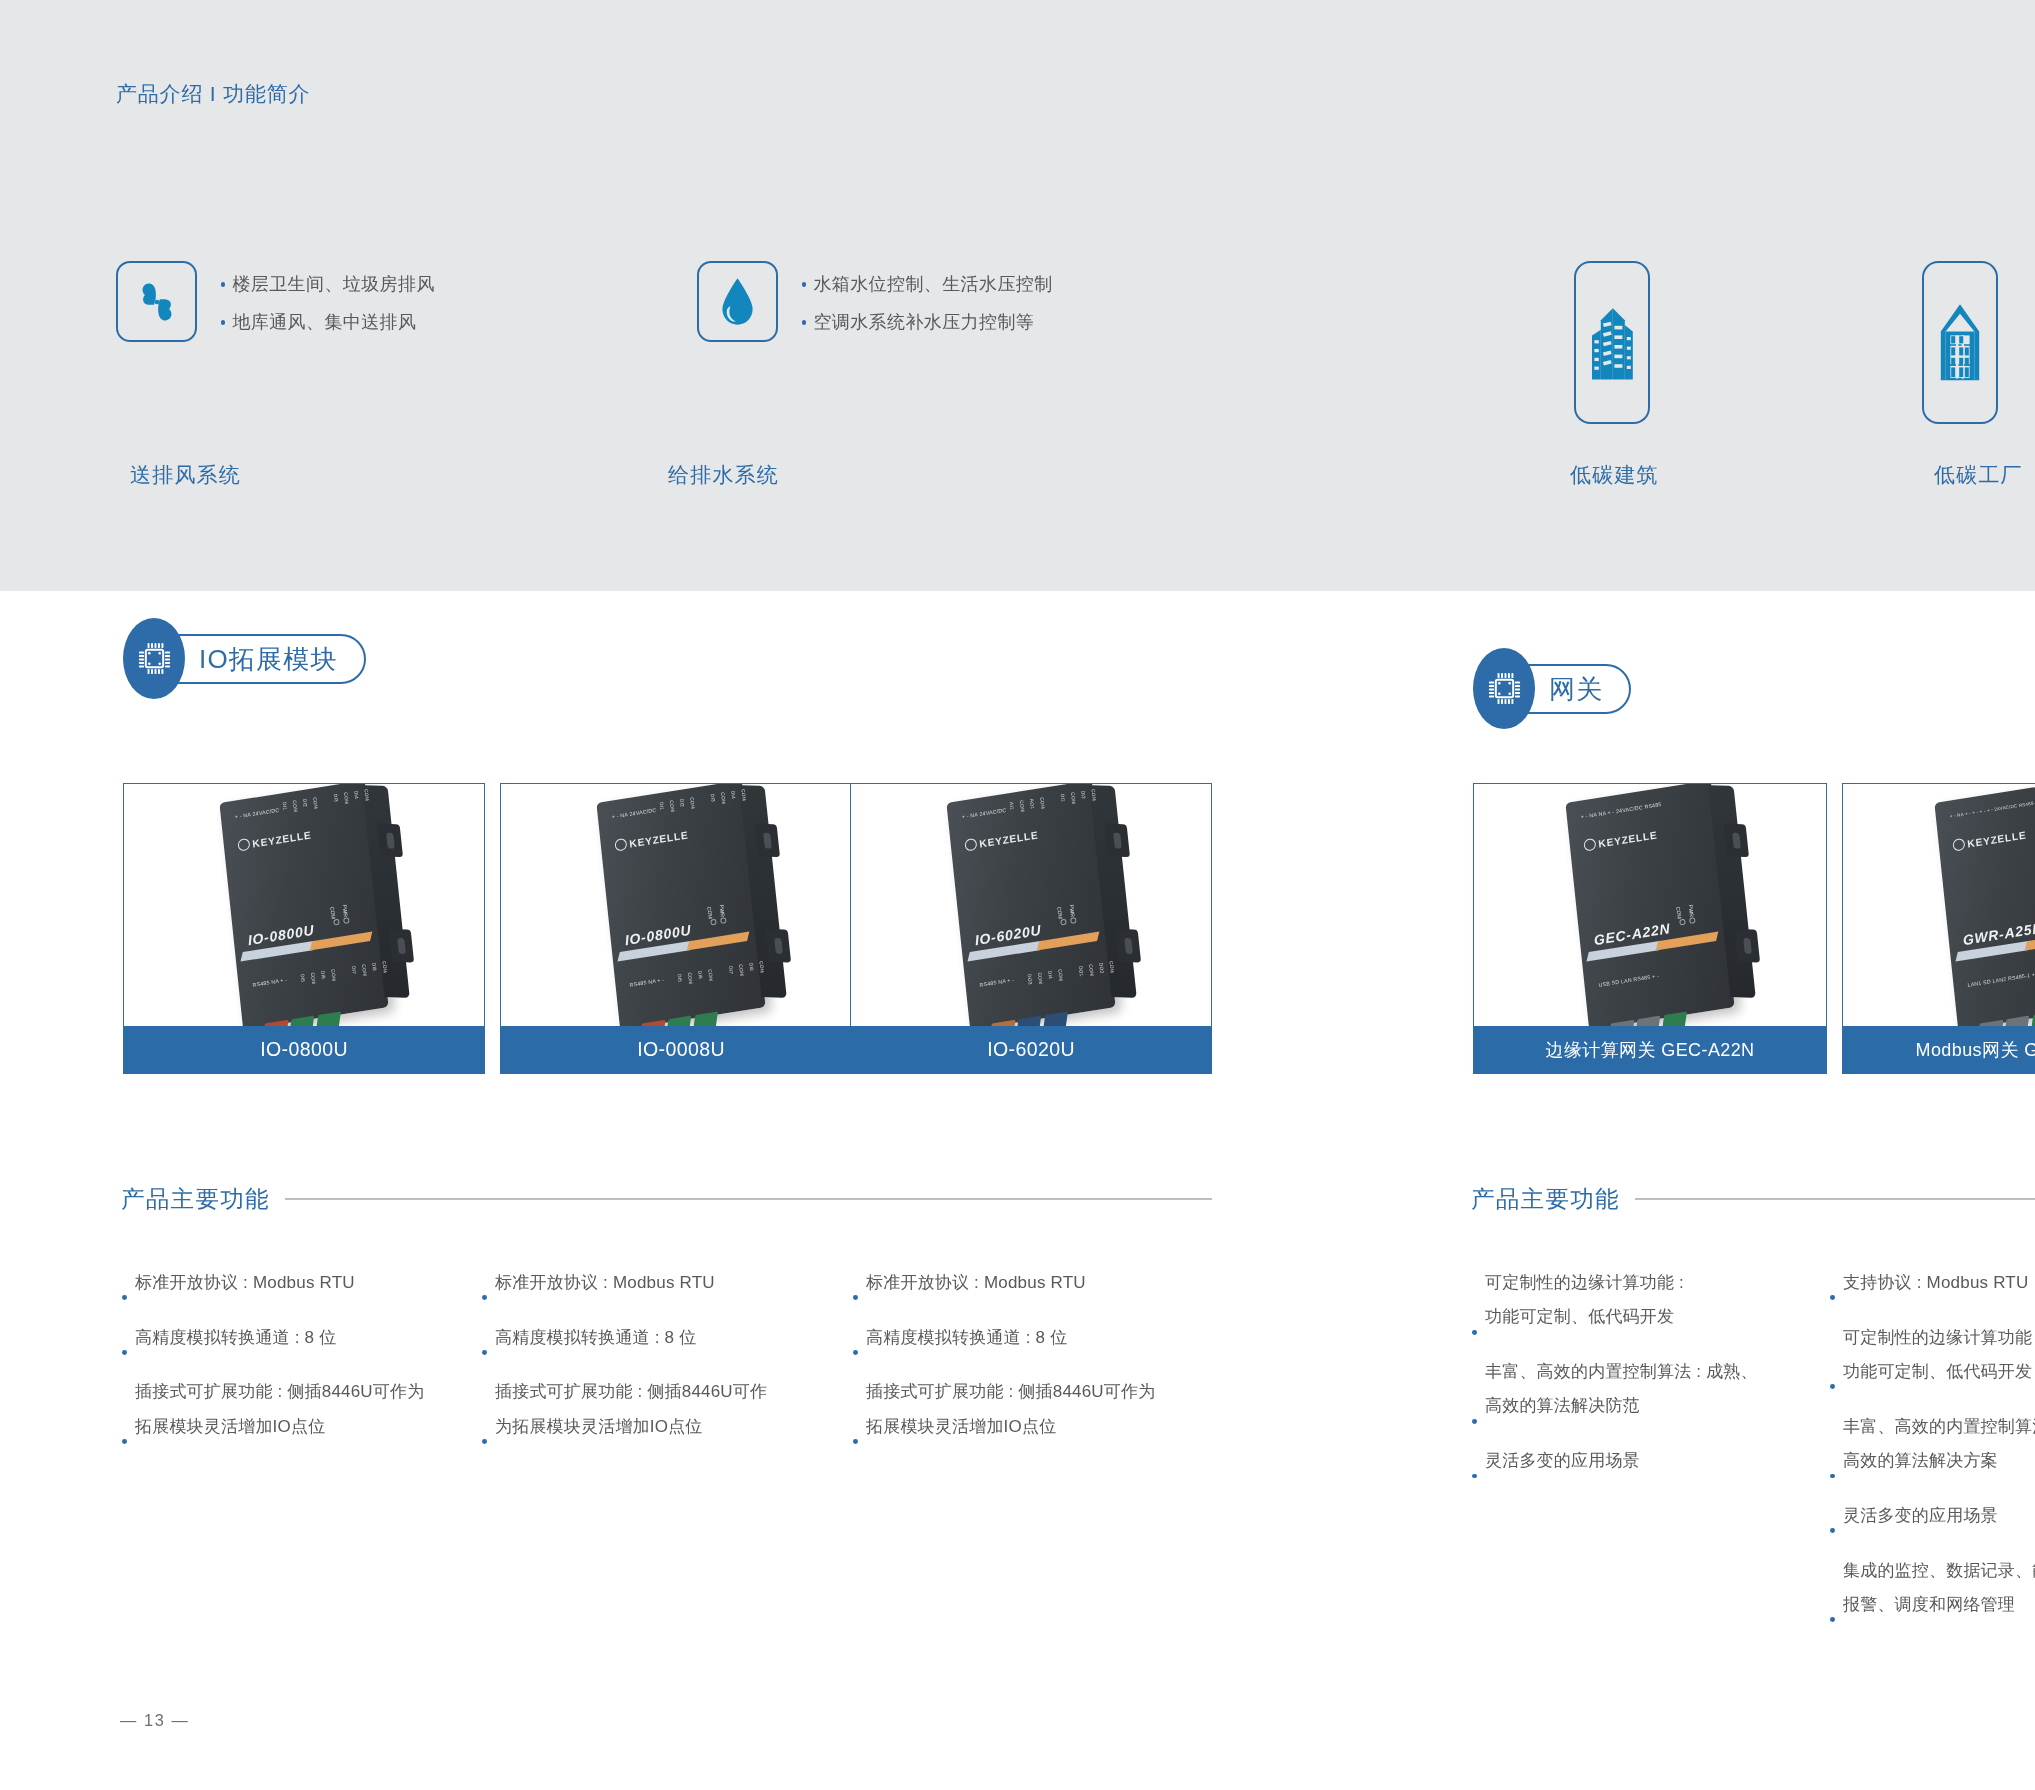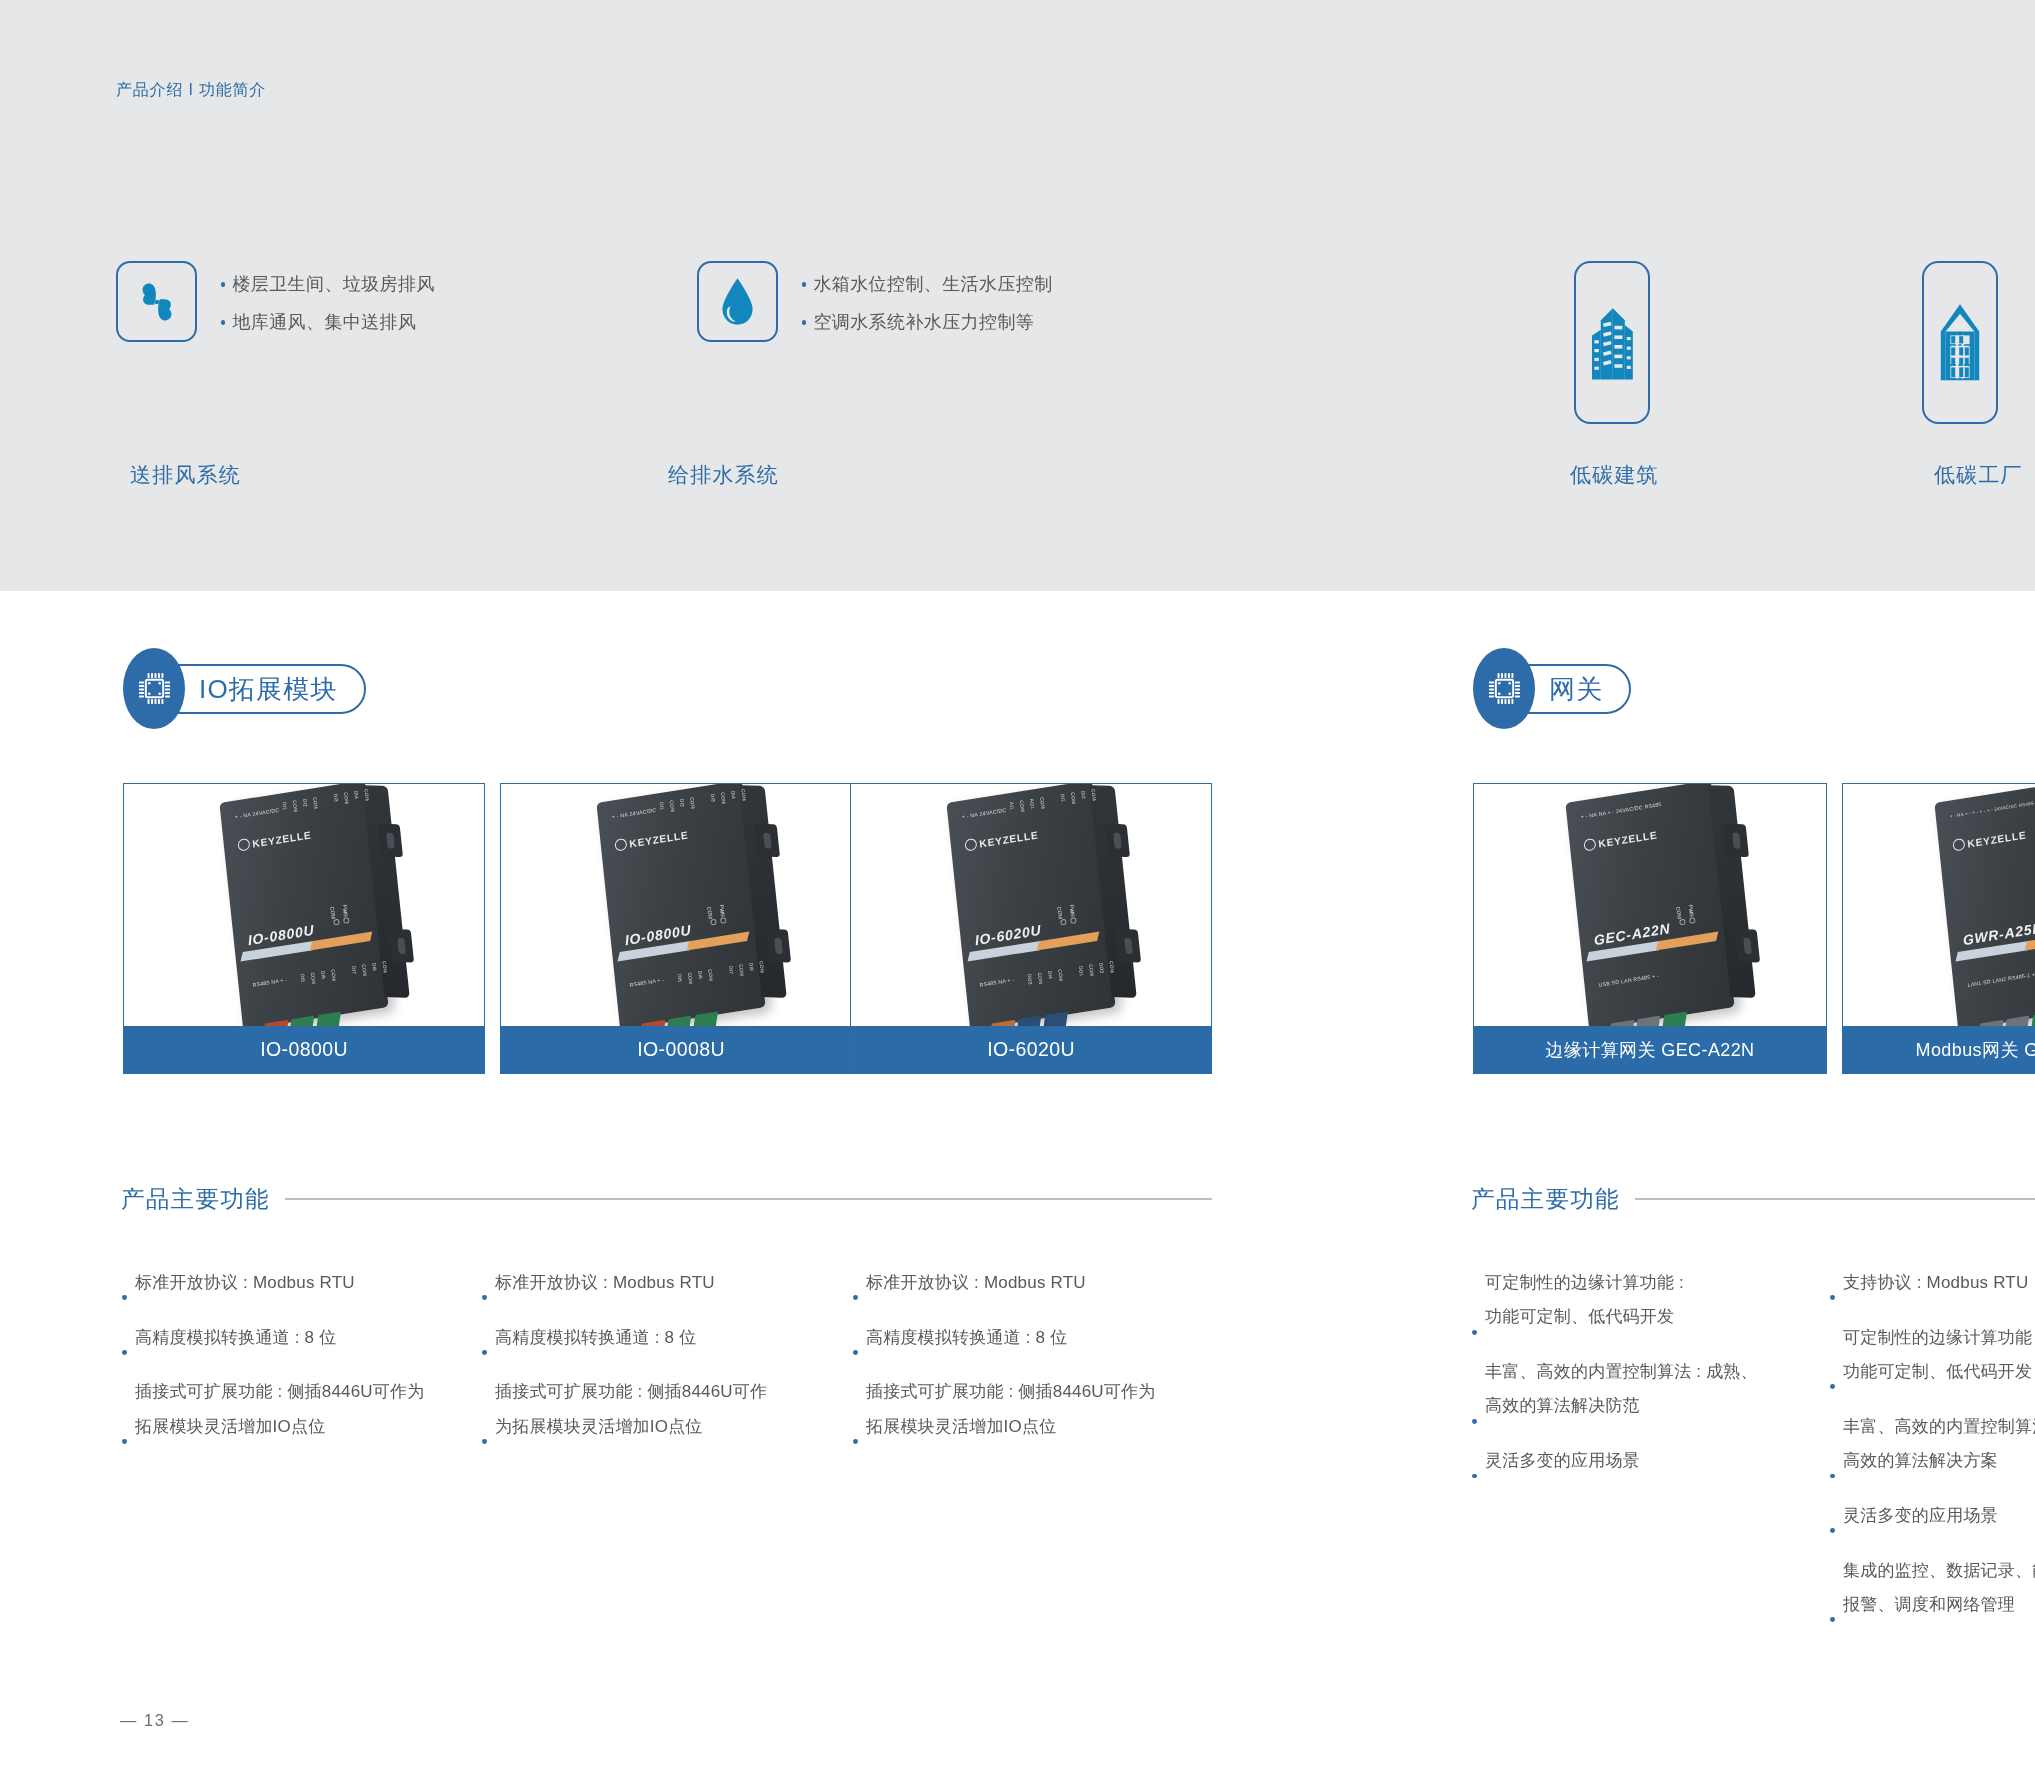--- a/index.html
+++ b/index.html
@@ -25,21 +25,21 @@
     left: 0; top: 0;
     width: 2622px;
     height: 591px;
     background: #e6e7e8;
   }
 
   
   .run-head {
     position: absolute;
     top: 80px;
-    font-size: 16px;
+    font-size: 21px;
     letter-spacing: 0.8px;
     color: #2d6ca8;
     font-weight: 400;
     white-space: nowrap;
   }
   .run-head.left  { left: 116px; }
 
   
   .app-block {
     position: absolute;
@@ -467,21 +467,21 @@
           <rect x="58" y="176" width="10" height="24"></rect>
           <rect x="72" y="176" width="10" height="24"></rect>
           <rect x="38" y="98" width="10" height="18"></rect>
           <rect x="58" y="98" width="10" height="18"></rect>
         </g>
       </g>
     </svg>
   </div>
   <div class="app-caption" style="left:1934px; top:461px;">低碳工厂</div>
 
-  <div class="sec-badge" style="left:123px; top:646px;">
+  <div class="sec-badge" style="left:123px; top:616px;">
     <div class="chip-circle">
       <svg width="37" height="37" viewBox="0 0 64 64">
         <g fill="#ffffff">
           <rect x="17" y="17" width="30" height="30" rx="3" fill="none" stroke="#ffffff" stroke-width="3.4"></rect>
           <circle cx="23" cy="23" r="2.2"></circle>
           <circle cx="41" cy="23" r="2.2"></circle>
           <circle cx="23" cy="41" r="2.2"></circle>
           <circle cx="41" cy="41" r="2.2"></circle>
           <rect x="20" y="5" width="3.4" height="9" rx="1.5"></rect>
           <rect x="26" y="5" width="3.4" height="9" rx="1.5"></rect>

